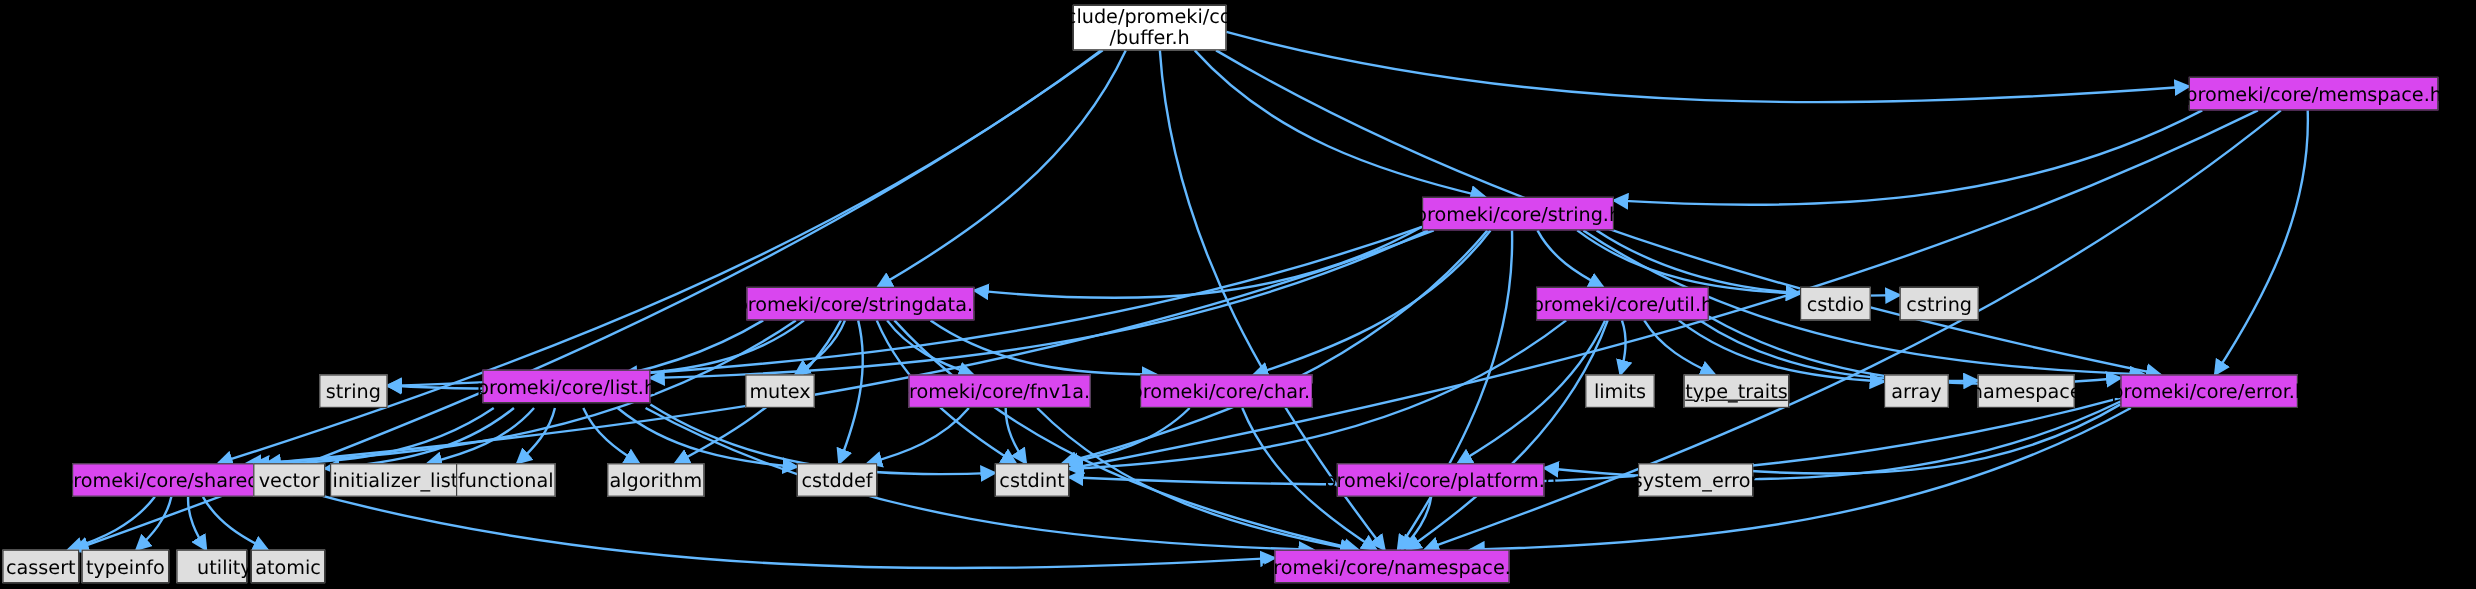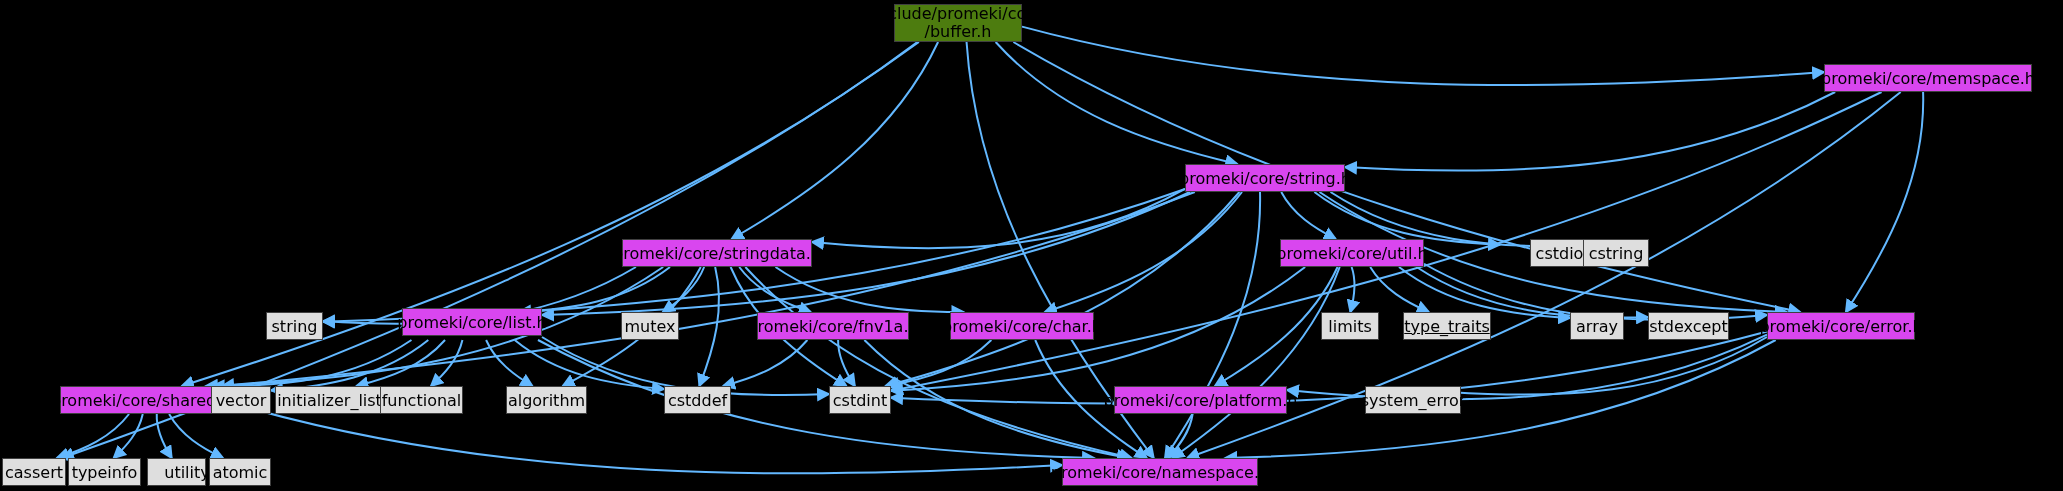--- a/index.html
+++ b/index.html
@@ -3,21 +3,21 @@
 <meta charset="utf-8">
 <style>
   html,body{margin:0;padding:0;background:#000;}
   #stage{position:relative;width:2063px;height:491px;background:#000;overflow:hidden;
          font-family:"DejaVu Sans","Liberation Sans",sans-serif;}
   #edges{position:absolute;left:0;top:0;width:2063px;height:491px;}
   .node{position:absolute;box-sizing:border-box;display:flex;align-items:center;justify-content:center;
         height:28px;border:1px solid #404040;font-size:16px;color:#000;white-space:nowrap;padding:0 8px;}
   .node.std{background:#dedede;}
   .node.loc{background:#d946ef;}
-  .node.root{background:#4d7c0f;height:38px;line-height:18px;flex-direction:column;font-size:16px;padding:0 6px;}
+  .node.root{background:#ffffff;height:38px;line-height:18px;flex-direction:column;font-size:16px;padding:0 6px;}
   .node.root span{display:block;}
 </style>
 </head>
 <body>
 
 <div id="stage">
   <svg id="edges" viewBox="0 0 2063 491" xmlns="http://www.w3.org/2000/svg">
       <defs>
         <marker id="arw" markerWidth="7" markerHeight="7" refX="6" refY="3.5" orient="auto" markerUnits="strokeWidth">
           <path d="M0,0 L7,3.5 L0,7 z" fill="#63b8ff"></path>
@@ -97,21 +97,21 @@
       </div>
       <div class="node loc" style="left: 1185px; top: 164px; width: 160px;">
         <span>promeki/core/string.h</span>
       </div>
       <div class="node loc" style="left: 622px; top: 239px; width: 190px;">
         <span>promeki/core/stringdata.h</span>
       </div>
       <div class="node loc" style="left: 1280px; top: 239px; width: 144px;">
         <span>promeki/core/util.h</span>
       </div>
-      <div class="node std" style="left: 1500px; top: 239px; width: 59px; margin-left: 30px;">
+      <div class="node std" style="left: 1500px; top: 239px; width: 59px;">
         <span>cstdio</span>
       </div>
       <div class="node std" style="left: 1583px; top: 239px; width: 66px;">
         <span>cstring</span>
       </div>
       <div class="node std" style="left: 266px; top: 312px; width: 57px;">
         <span>string</span>
       </div>
       <div class="node loc" style="left: 402px; top: 308px; width: 140px;">
         <span>promeki/core/list.h</span>
@@ -128,21 +128,21 @@
       <div class="node std" style="left: 1321px; top: 312px; width: 58px;">
         <span>limits</span>
       </div>
       <div class="node std" style="left: 1403px; top: 312px; width: 88px; text-decoration: underline;">
         <span>type_traits</span>
       </div>
       <div class="node std" style="left: 1570px; top: 312px; width: 54px;">
         <span>array</span>
       </div>
       <div class="node std" style="left: 1648px; top: 312px; width: 81px;">
-        <span>stdexcept</span>
+        <span>namespace</span>
       </div>
       <div class="node loc" style="left: 1767px; top: 312px; width: 148px;">
         <span>promeki/core/error.h</span>
       </div>
       <div class="node loc" style="left: 60px; top: 386px; width: 184px;">
         <span>promeki/core/sharedptr.h</span>
       </div>
       <div class="node std" style="left: 211px; top: 386px; width: 60px;">
         <span>vector</span>
       </div>

